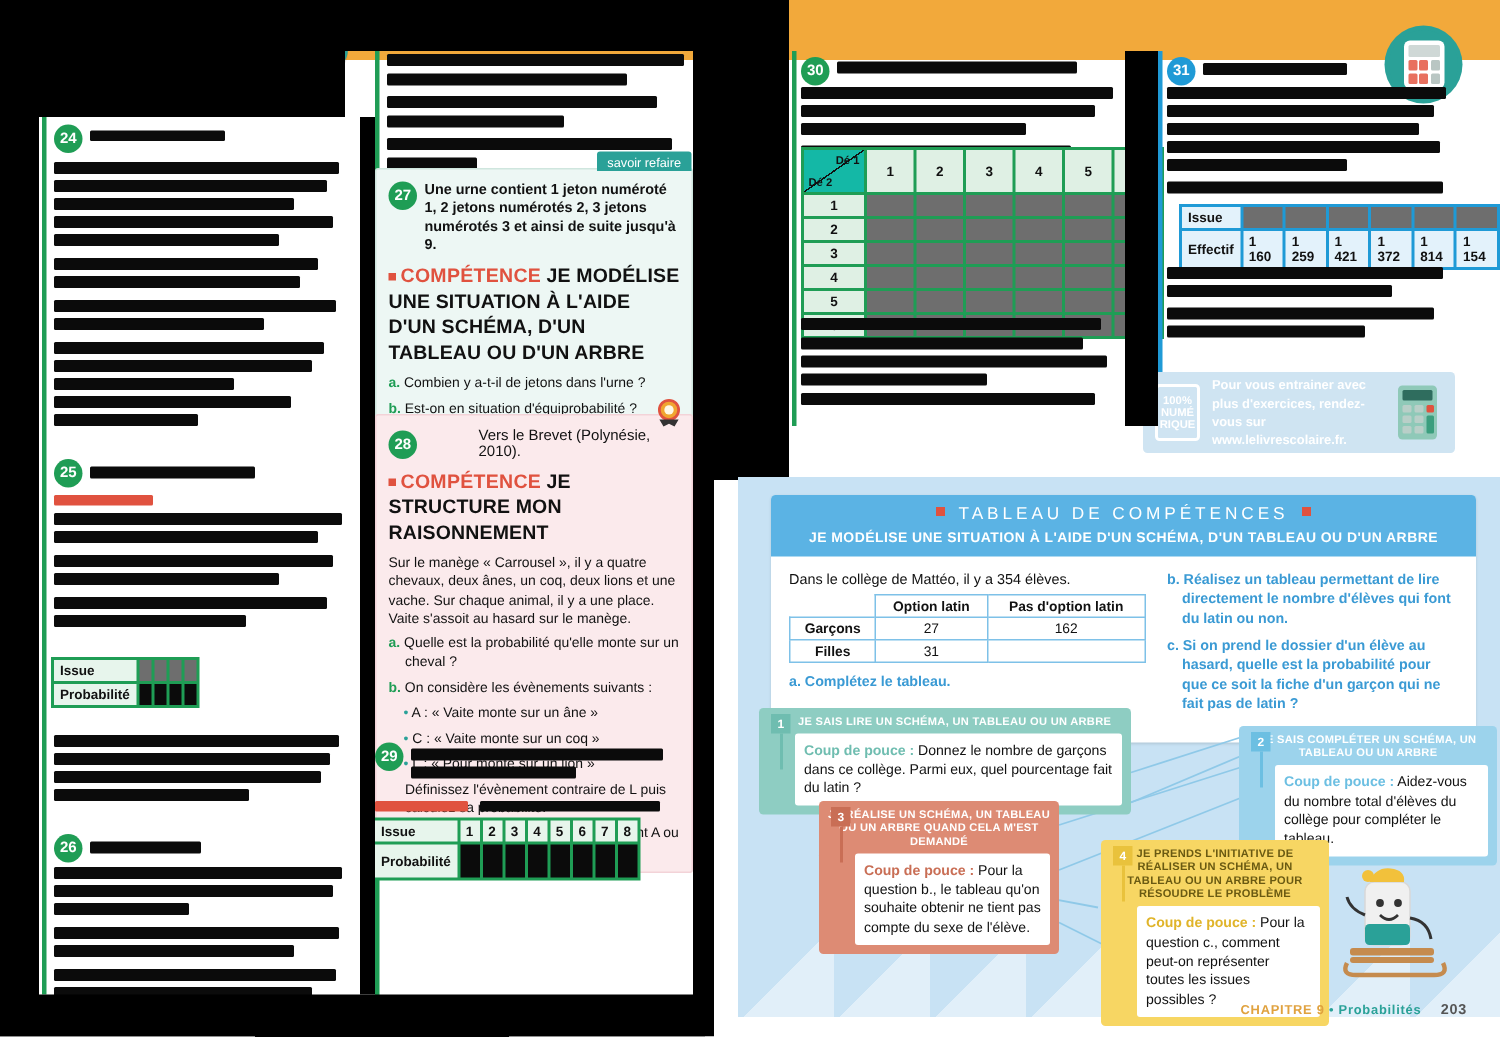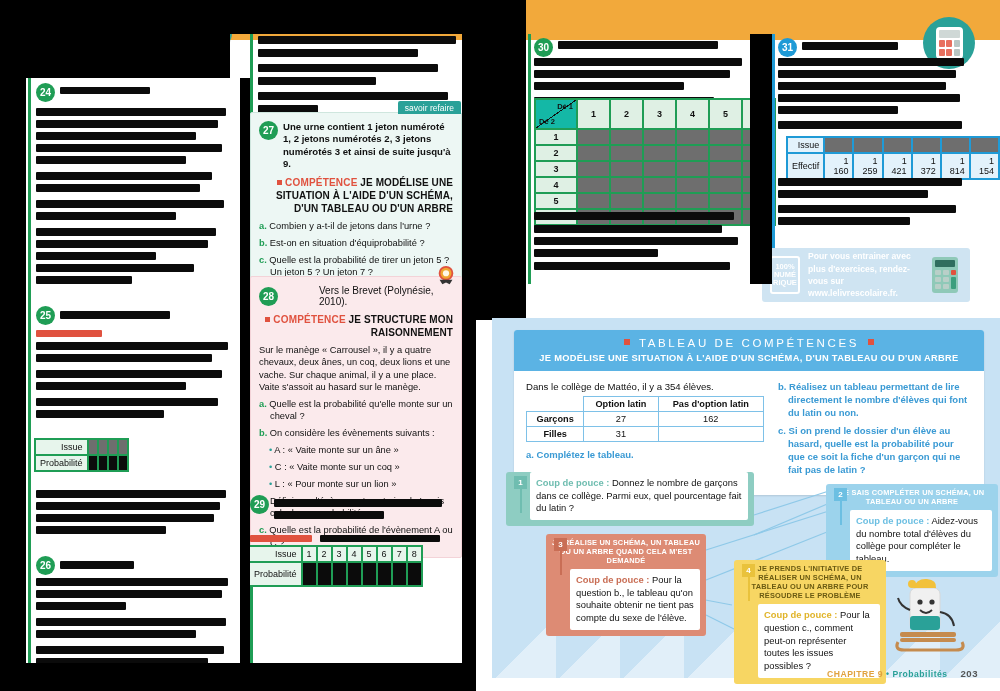--- a/index.html
+++ b/index.html
@@ -89,21 +89,21 @@
     background: #edf7f4; border: 1px solid #cfe6de; border-radius: 2px;
     padding: 8px 8px 8px 8px;
   }
   .savoir {
     position: absolute; right: 0; top: -12px;
     background: #2aa198; color: #fff;
     font-size: 8.5px; padding: 1.5px 7px; border-radius: 2px 2px 0 0;
   }
   .c27-head { display: flex; gap: 5px; }
   .c27-head p { font-size: 9.6px; font-weight: bold; color: #111; line-height: 1.28; }
-  .comp-line { margin-top: 6px; font-size: 10px; line-height: 1.3; text-align: right; }
+  .comp-line { margin-top: 6px; font-size: 13px; line-height: 1.3; }
   .comp-sq { display:inline-block; width:5px; height:5px; background:#e0523f; margin-right:3px; vertical-align: 1px;}
   .comp-lbl { color: #e0523f; font-weight: bold; letter-spacing:.2px;}
   .comp-txt { color: #111; font-weight: bold; letter-spacing:.1px;}
   .qa { margin-top: 5px; font-size: 9.3px; line-height: 1.3; color: #111; padding-left: 11px; text-indent: -11px;}
   .qa b { color: #1f9d55; }
 
   
   .card28 {
     position: absolute; left: 250px; top: 276px; width: 212px;
     background: #fbeaec; border: 1px solid #f3d3d8; border-radius: 2px;
@@ -115,22 +115,22 @@
   .c28-head { display:flex; gap:5px; align-items:center;}
   .c28-head p { font-size: 10px; font-weight: normal; color:#111;margin-left:36px;}
   .c28-body { margin-top: 5px; font-size: 9.3px; line-height: 1.34; color:#111;}
   .bullet { padding-left: 18px; text-indent: -8px; }
   .bullet::before{ content:"• "; color:#2aa198; }
 
   
   table.grid { border-collapse: separate; border-spacing: 2px; background: #1f9d55; }
   table.grid.blue { background: #1f9ad6; }
   table.grid th, table.grid td {
-    background: #e7f5ec; font-size: 9px; text-align:right;
-    padding: 2px 4px; color:#111; font-weight: normal;
+    background: #e7f5ec; font-size: 9px; text-align:left;
+    padding: 2px 4px; color:#111; font-weight: bold;
   }
   table.grid.blue th, table.grid.blue td { background:#e3f2fb; }
   table.grid td.cell { background: #6e6e6e; }
   table.grid td.dark { background: #0b0b0b; }
 
   
   .dice-wrap { position:absolute; left: 534px; top: 98px; }
   .dice { border-collapse: separate; border-spacing: 2px; background:#1f9d55;}
   .dice th, .dice td { background:#dff0e4; font-size:9px; font-weight:bold; text-align:center; width:31px; height:14px; color:#111;}
   .dice td.e { background:#6e6e6e; }
@@ -673,20 +673,21 @@
       <path d="M214,110 L340,70"></path>
       <path d="M214,140 L340,90"></path>
       <path d="M54,130 L240,165"></path>
       <path d="M214,175 L244,190"></path>
     </g>
   </svg>
 
   <div class="cc cc1">
     <div class="cc-num">1</div>
     <div class="cc-flag"></div>
+    <div class="cc-head">JE SAIS LIRE UN SCHÉMA, UN TABLEAU OU UN ARBRE</div>
     <div class="cc-body"><span class="cp">Coup de pouce :</span><span> Donnez le nombre de garçons dans ce collège. Parmi eux, quel pourcentage fait du latin ?</span></div>
   </div>
 
   <div class="cc cc2">
     <div class="cc-num">2</div>
     <div class="cc-flag"></div>
     <div class="cc-head">JE SAIS COMPLÉTER UN SCHÉMA, UN TABLEAU OU UN ARBRE</div>
     <div class="cc-body"><span class="cp">Coup de pouce :</span><span> Aidez-vous du nombre total d'élèves du collège pour compléter le tableau.</span></div>
   </div>
 

